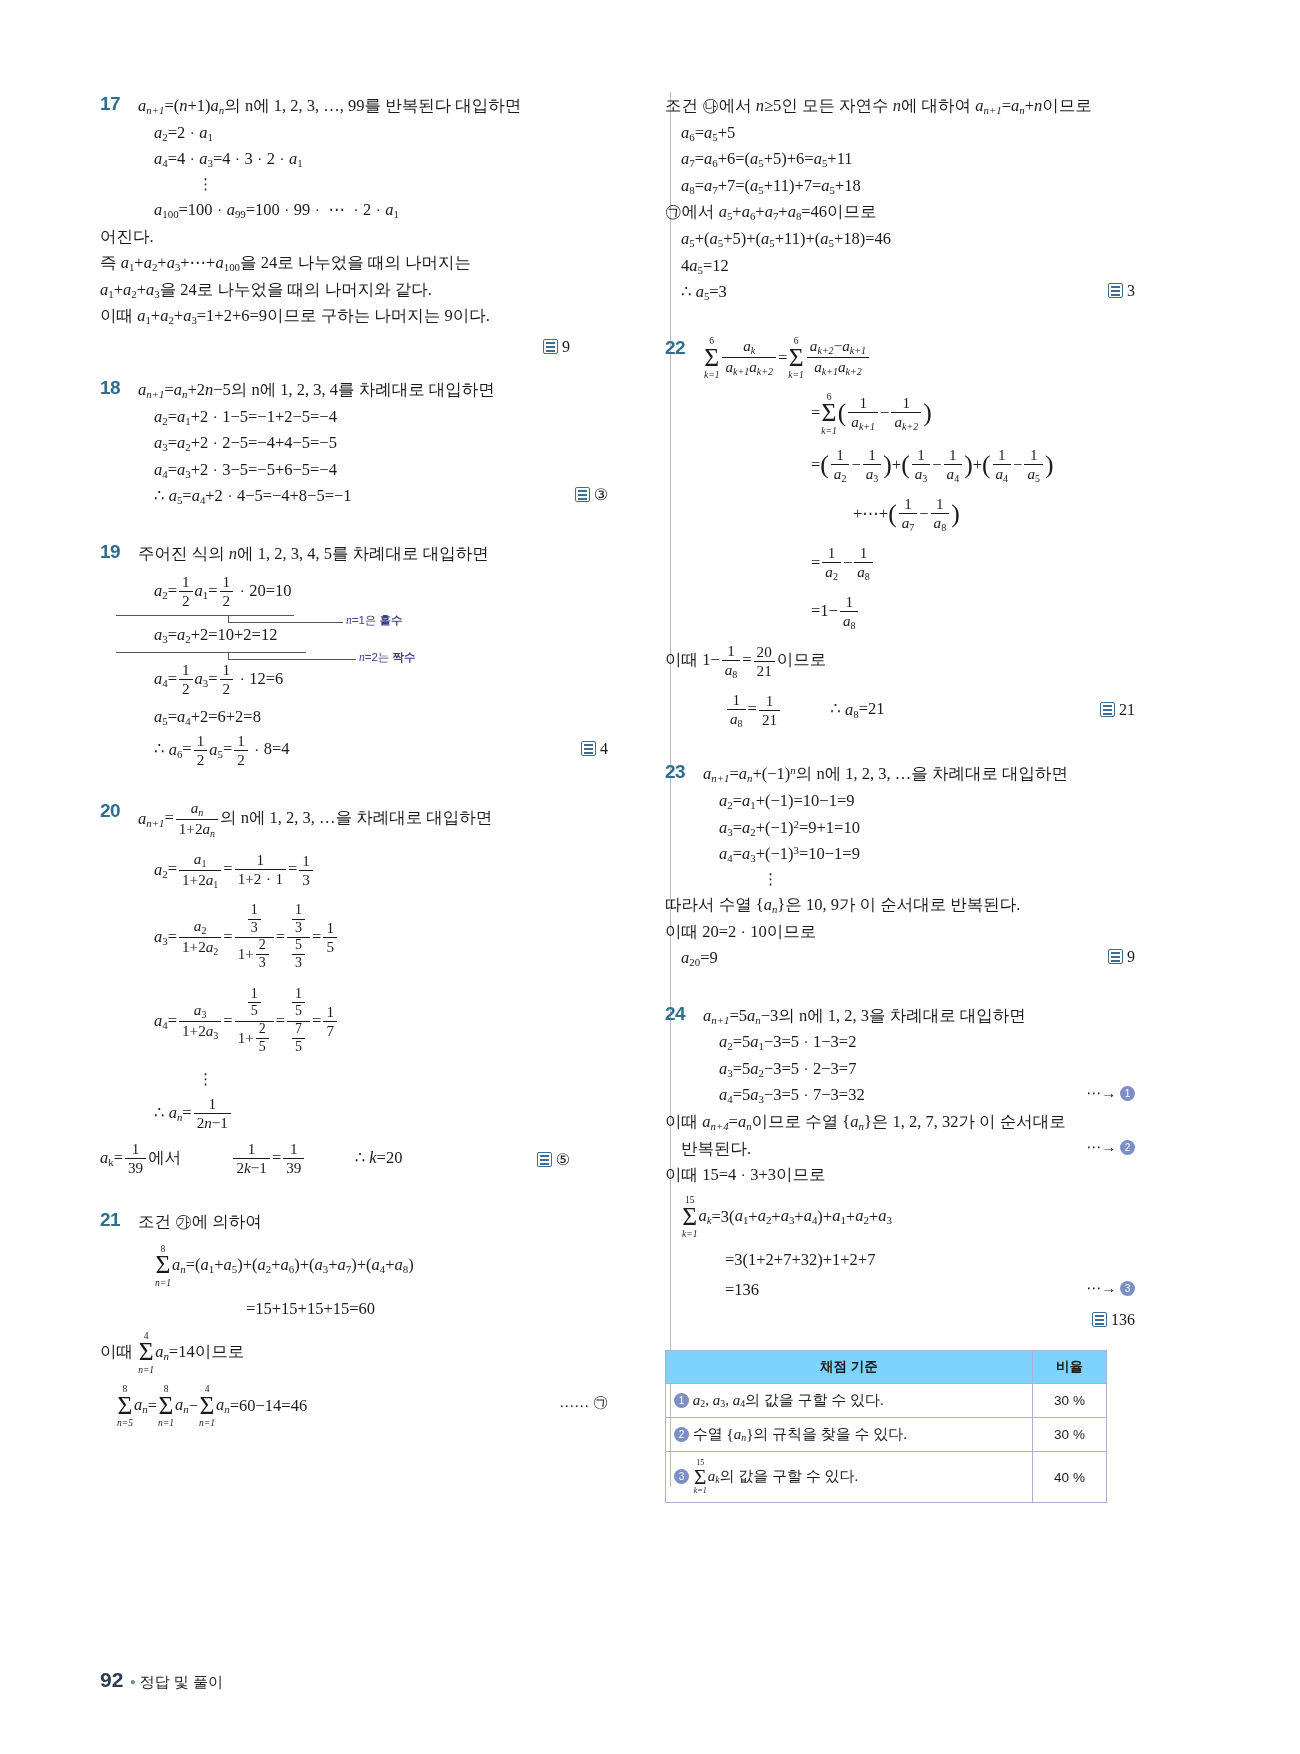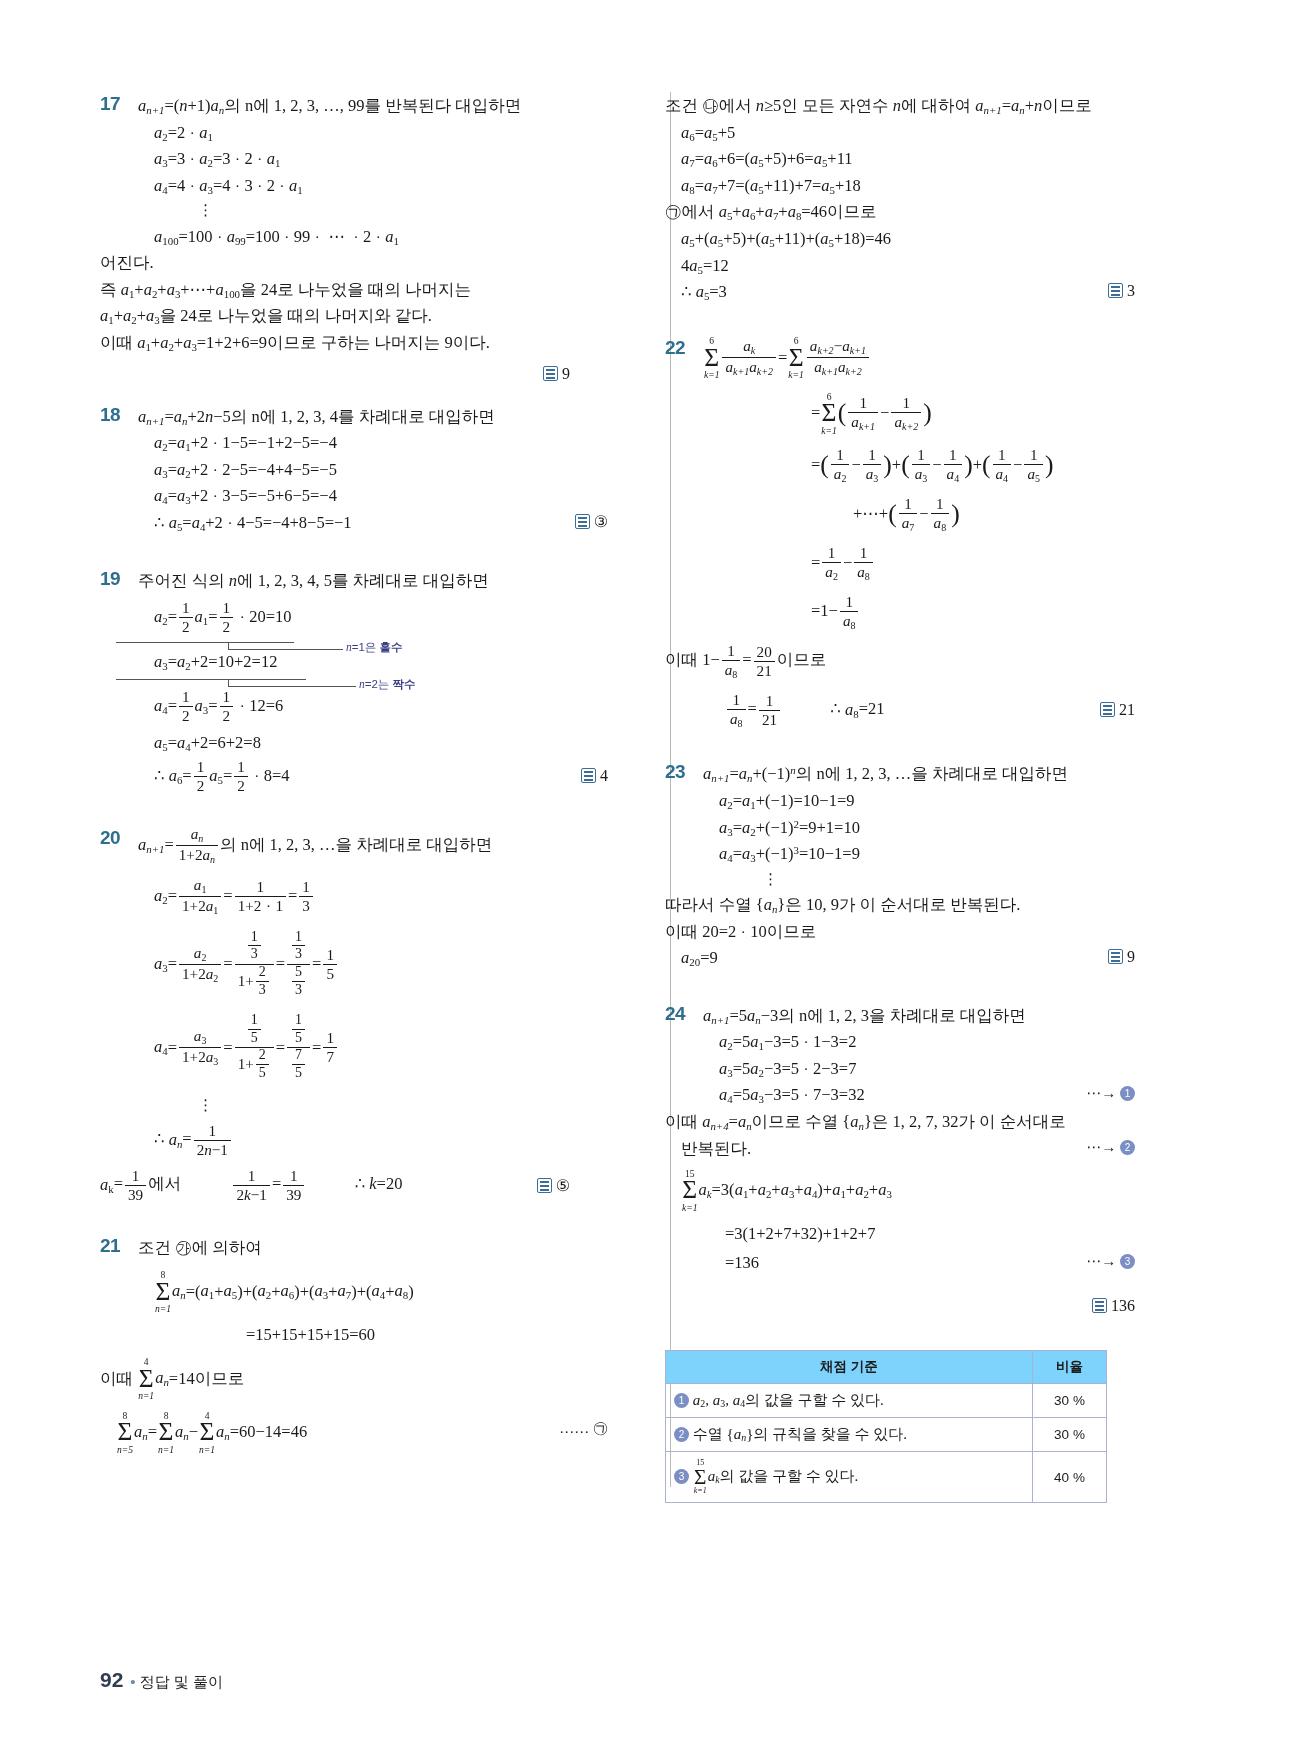--- a/index.html
+++ b/index.html
@@ -197,23 +197,20 @@
       <div class="sol" style="position:relative;">
         <div class="qnum">17</div>
         <div class="body">
           <div class="line">
             <i class="v">a<sub>n+1</sub></i>=(<i class="v">n</i>+1)<i class="v">a<sub>n</sub></i><span>의 n에 1, 2, 3, …, 99를 반복된다 대입하면</span>
           </div>
           <div class="line ind1">
             <i class="v">a<sub class="n">2</sub></i>=2<span class="vd">·</span><i class="v">a<sub class="n">1</sub></i>
           </div>
           <div class="line ind1">
-            <i class="v">a<sub class="n">3</sub></i>=3<span class="vd">·</span><i class="v">a<sub class="n">2</sub></i>=3<span class="vd">·</span>2<span class="vd">·</span><i class="v">a<sub class="n">1</sub></i>
-          </div>
-          <div class="line ind1">
             <i class="v">a<sub class="n">4</sub></i>=4<span class="vd">·</span><i class="v">a<sub class="n">3</sub></i>=4<span class="vd">·</span>3<span class="vd">·</span>2<span class="vd">·</span><i class="v">a<sub class="n">1</sub></i>
           </div>
           <div class="line ind2" style="font-size:15px;letter-spacing:1px;">⋮</div>
           <div class="line ind1">
             <i class="v">a<sub class="n">100</sub></i>=100<span class="vd">·</span><i class="v">a<sub class="n">99</sub></i>=100<span class="vd">·</span>99<span class="vd">·</span> ⋯ <span class="vd">·</span>2<span class="vd">·</span><i class="v">a<sub class="n">1</sub></i>
           </div>
         </div>
         <div class="line" style="margin-left:0;">어진다.</div>
         <div class="line" style="margin-left:0;">
           즉 <i class="v">a<sub class="n">1</sub></i>+<i class="v">a<sub class="n">2</sub></i>+<i class="v">a<sub class="n">3</sub></i>+⋯+<i class="v">a<sub class="n">100</sub></i>을 24로 나누었을 때의 나머지는
@@ -498,32 +495,35 @@
         </div>
         <div class="line" style="margin-left:0;">
           이때 <i class="v">a<sub>n+4</sub></i>=<i class="v">a<sub>n</sub></i>이므로 수열 {<i class="v">a<sub>n</sub></i>}은 1, 2, 7, 32가 이 순서대로
         </div>
         <div class="line" style="margin-left:16px;position:relative;">
           <span>반복된다.</span>
           <span class="dotline" style="position:absolute;right:0;top:0;">
             ⋯→ <span class="stepdot">2</span>
           </span>
         </div>
+        <div class="line" style="margin-left:0;">
+          이때 15=4<span class="vd">·</span>3+3이므로
+        </div>
         <div class="line ind1" style="margin-top:8px;">
           <span class="sum"><span class="up">15</span><span class="sig">Σ</span><span class="lo">k=1</span></span><i class="v">a<sub>k</sub></i>=3(<i class="v">a<sub class="n">1</sub></i>+<i class="v">a<sub class="n">2</sub></i>+<i class="v">a<sub class="n">3</sub></i>+<i class="v">a<sub class="n">4</sub></i>)+<i class="v">a<sub class="n">1</sub></i>+<i class="v">a<sub class="n">2</sub></i>+<i class="v">a<sub class="n">3</sub></i>
         </div>
         <div class="line ind2" style="margin-top:8px;">=3(1+2+7+32)+1+2+7</div>
         <div class="line ind2" style="margin-top:4px;position:relative;">
           <span>=136</span>
           <span class="dotline" style="position:absolute;right:0;top:0;">
             ⋯→ <span class="stepdot">3</span>
           </span>
         </div>
         <div style="position:relative;height:30px;">
-          <div class="ans" style="top:20px;right:0;">
+          <div class="ans" style="top:8px;right:0;">
             <span class="ansicon"></span><span>136</span>
           </div>
         </div>
       </div>
 
       <table class="rubric">
         <thead>
           <tr>
             <th>채점 기준</th>
             <th class="ratio">비율</th>

